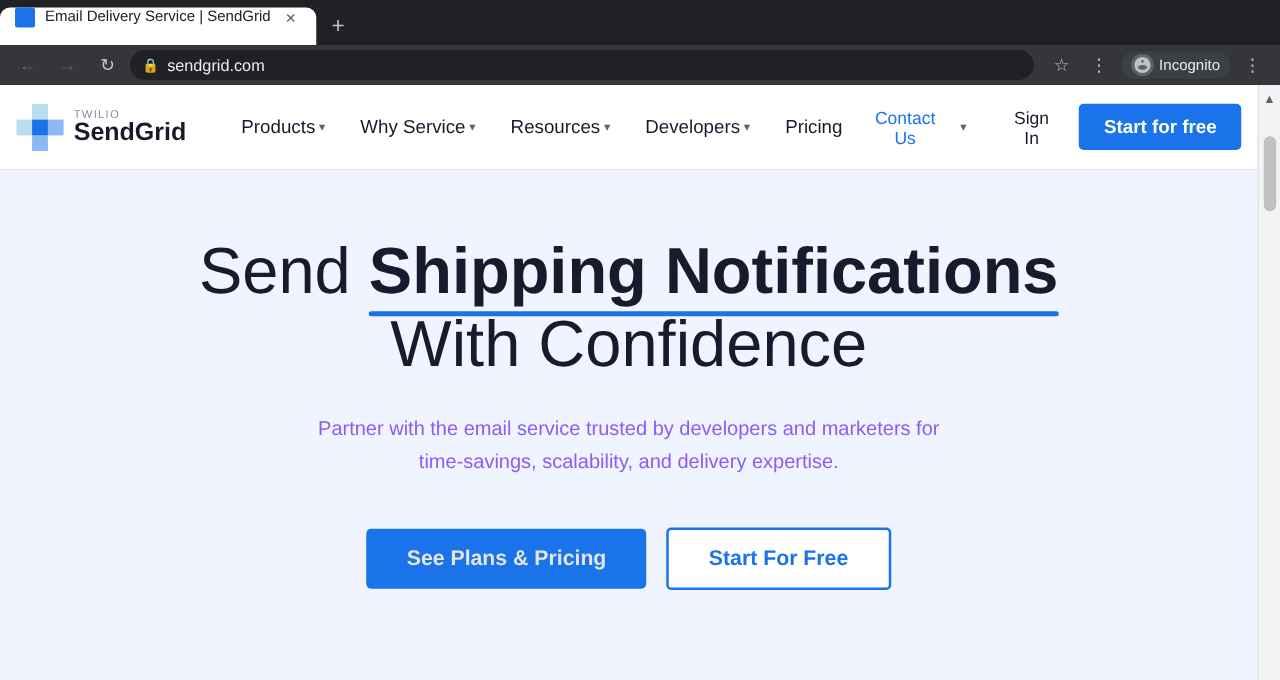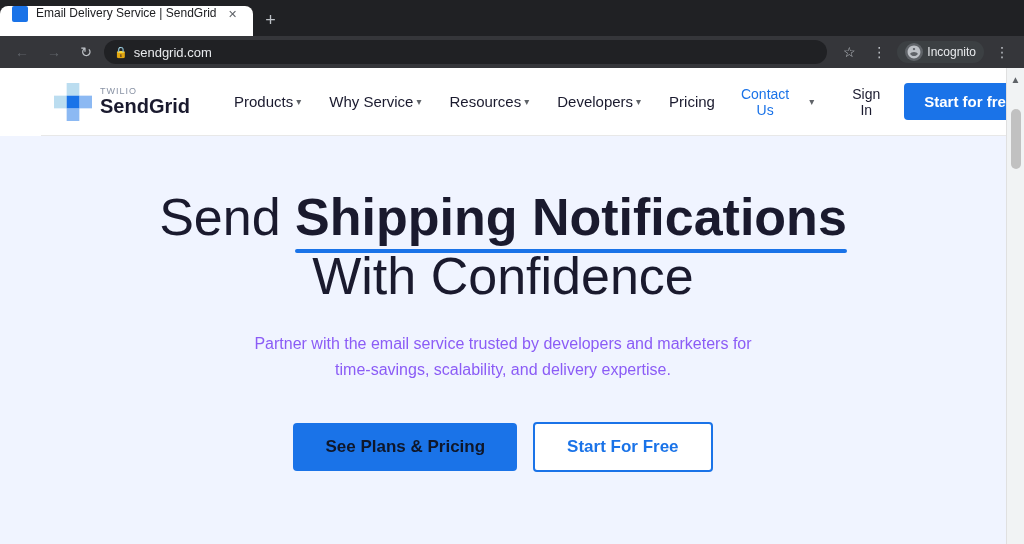--- a/index.html
+++ b/index.html
@@ -159,21 +159,20 @@
 
     
     .site-header {
       background: #fff;
       border-bottom: 1px solid #e8e8e8;
       height: 68px;
       display: flex;
       align-items: center;
       padding: 0 13px;
       gap: 0;
-      margin-left: 41px;
     }
     .logo-area {
       display: flex;
       align-items: center;
       gap: 8px;
       margin-right: 32px;
       text-decoration: none;
     }
     .logo-text {
       display: flex;
@@ -328,21 +327,21 @@
     }
 
     .hero-buttons {
       display: flex;
       gap: 16px;
       align-items: center;
     }
     .btn-plans {
       padding: 14px 32px;
       background: #1a73e8;
-      color: #0f172a;
+      color: #e5e5e5;
       border: none;
       border-radius: 4px;
       font-size: 17px;
       font-weight: 600;
       cursor: pointer;
     }
     .btn-start-free {
       padding: 13px 32px;
       background: #fff;
       color: #1a73e8;

